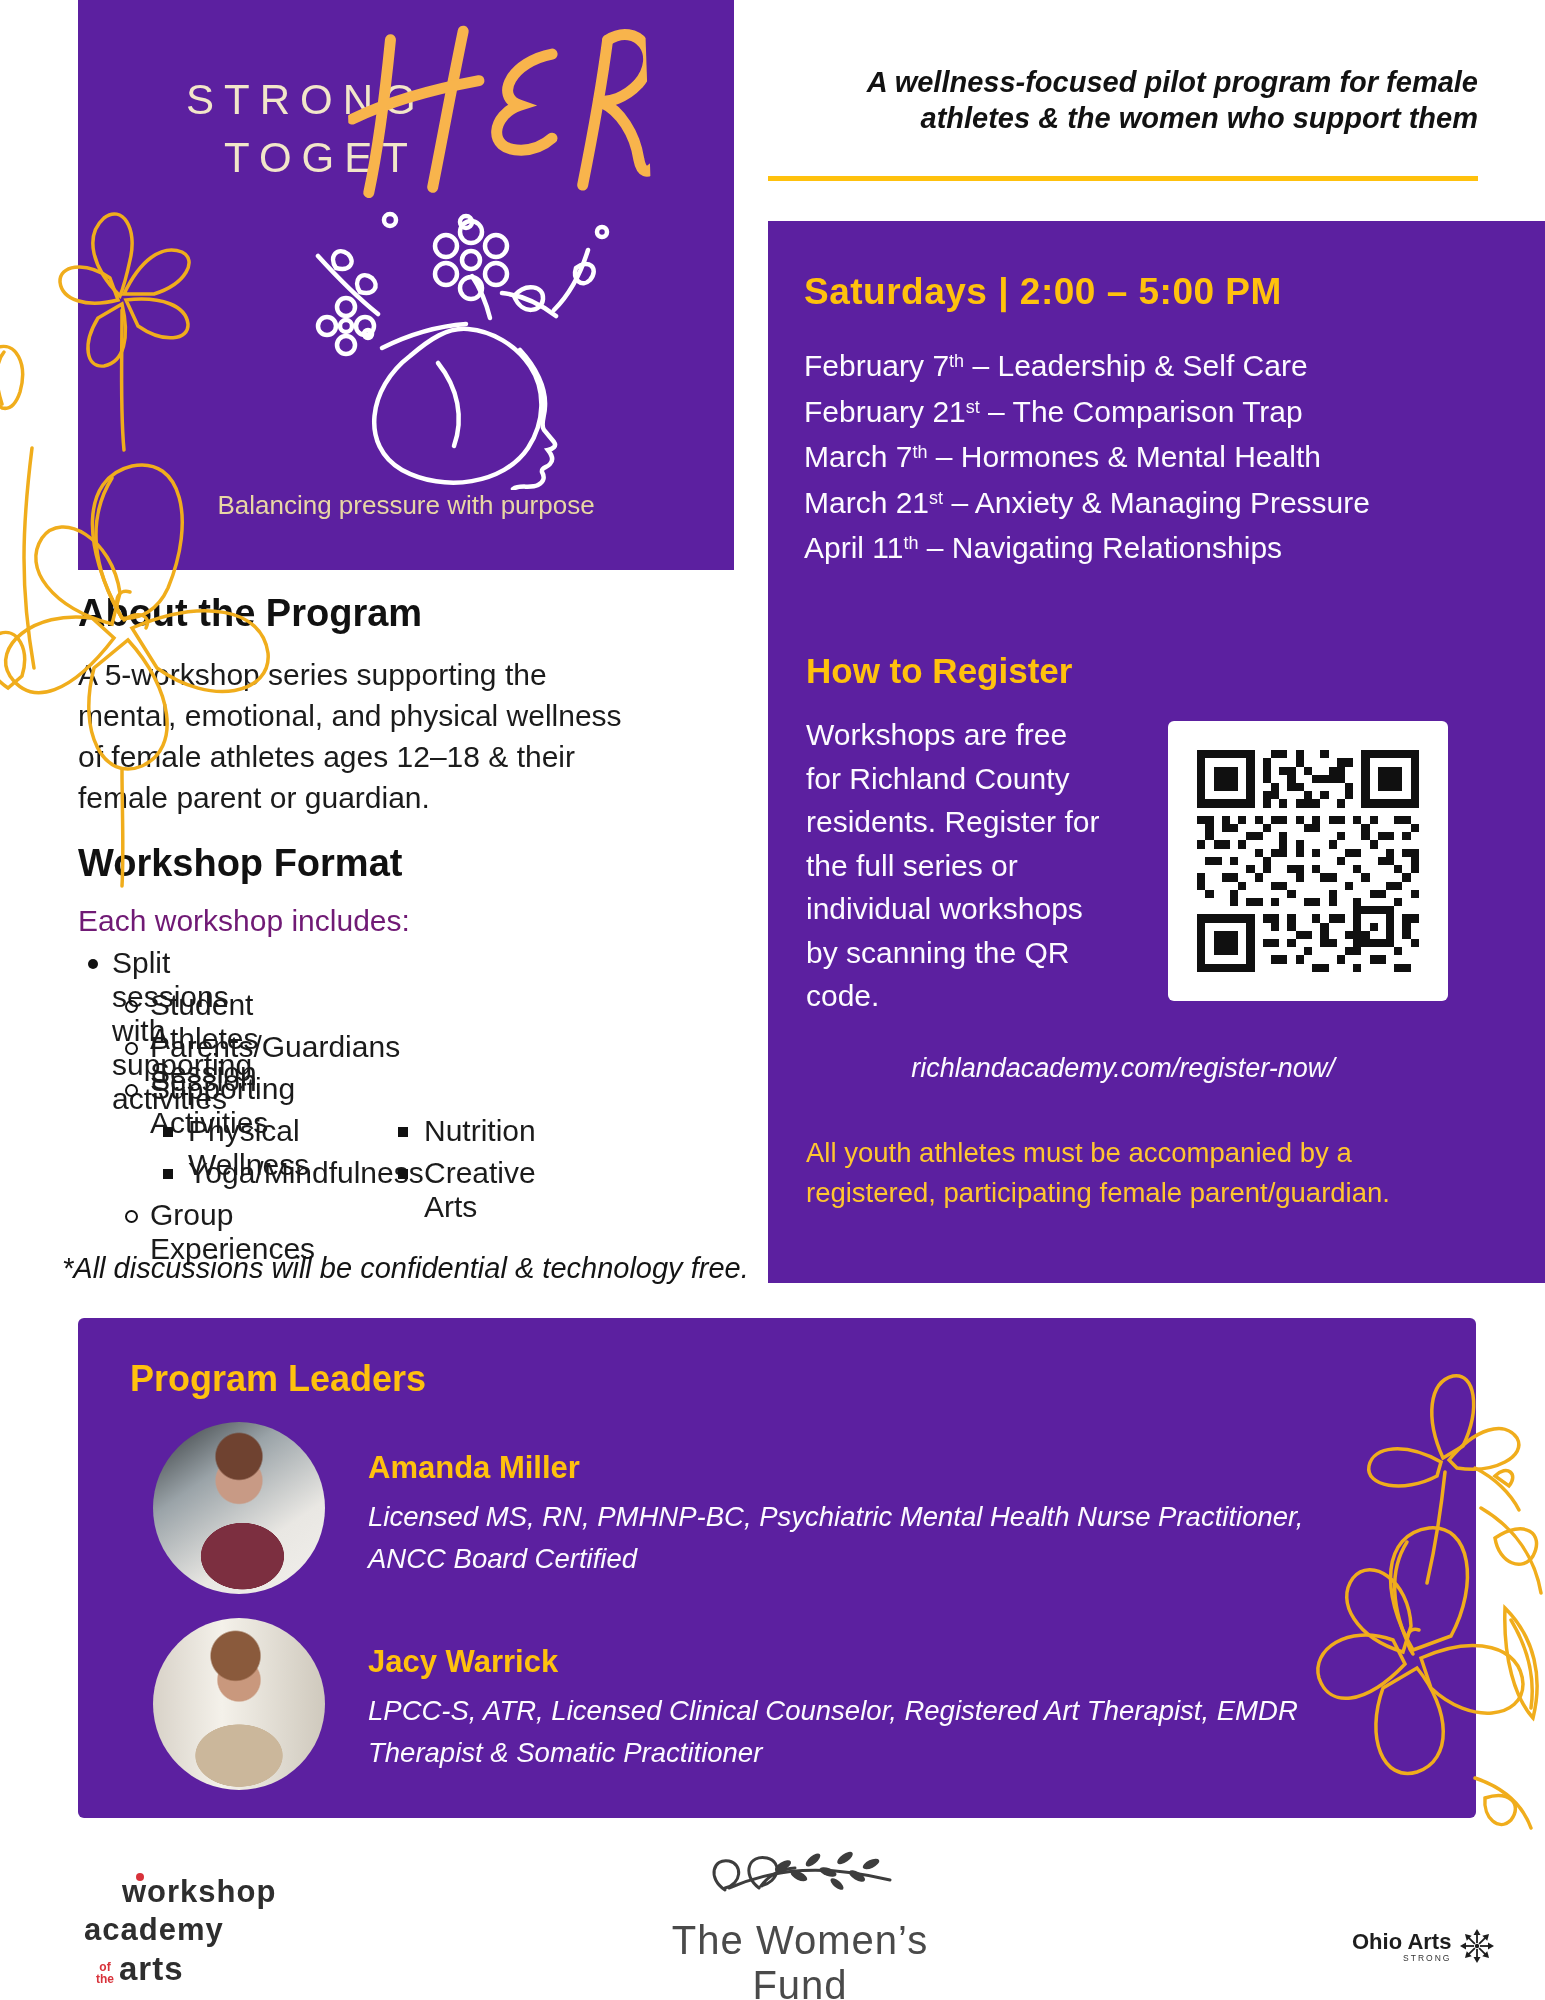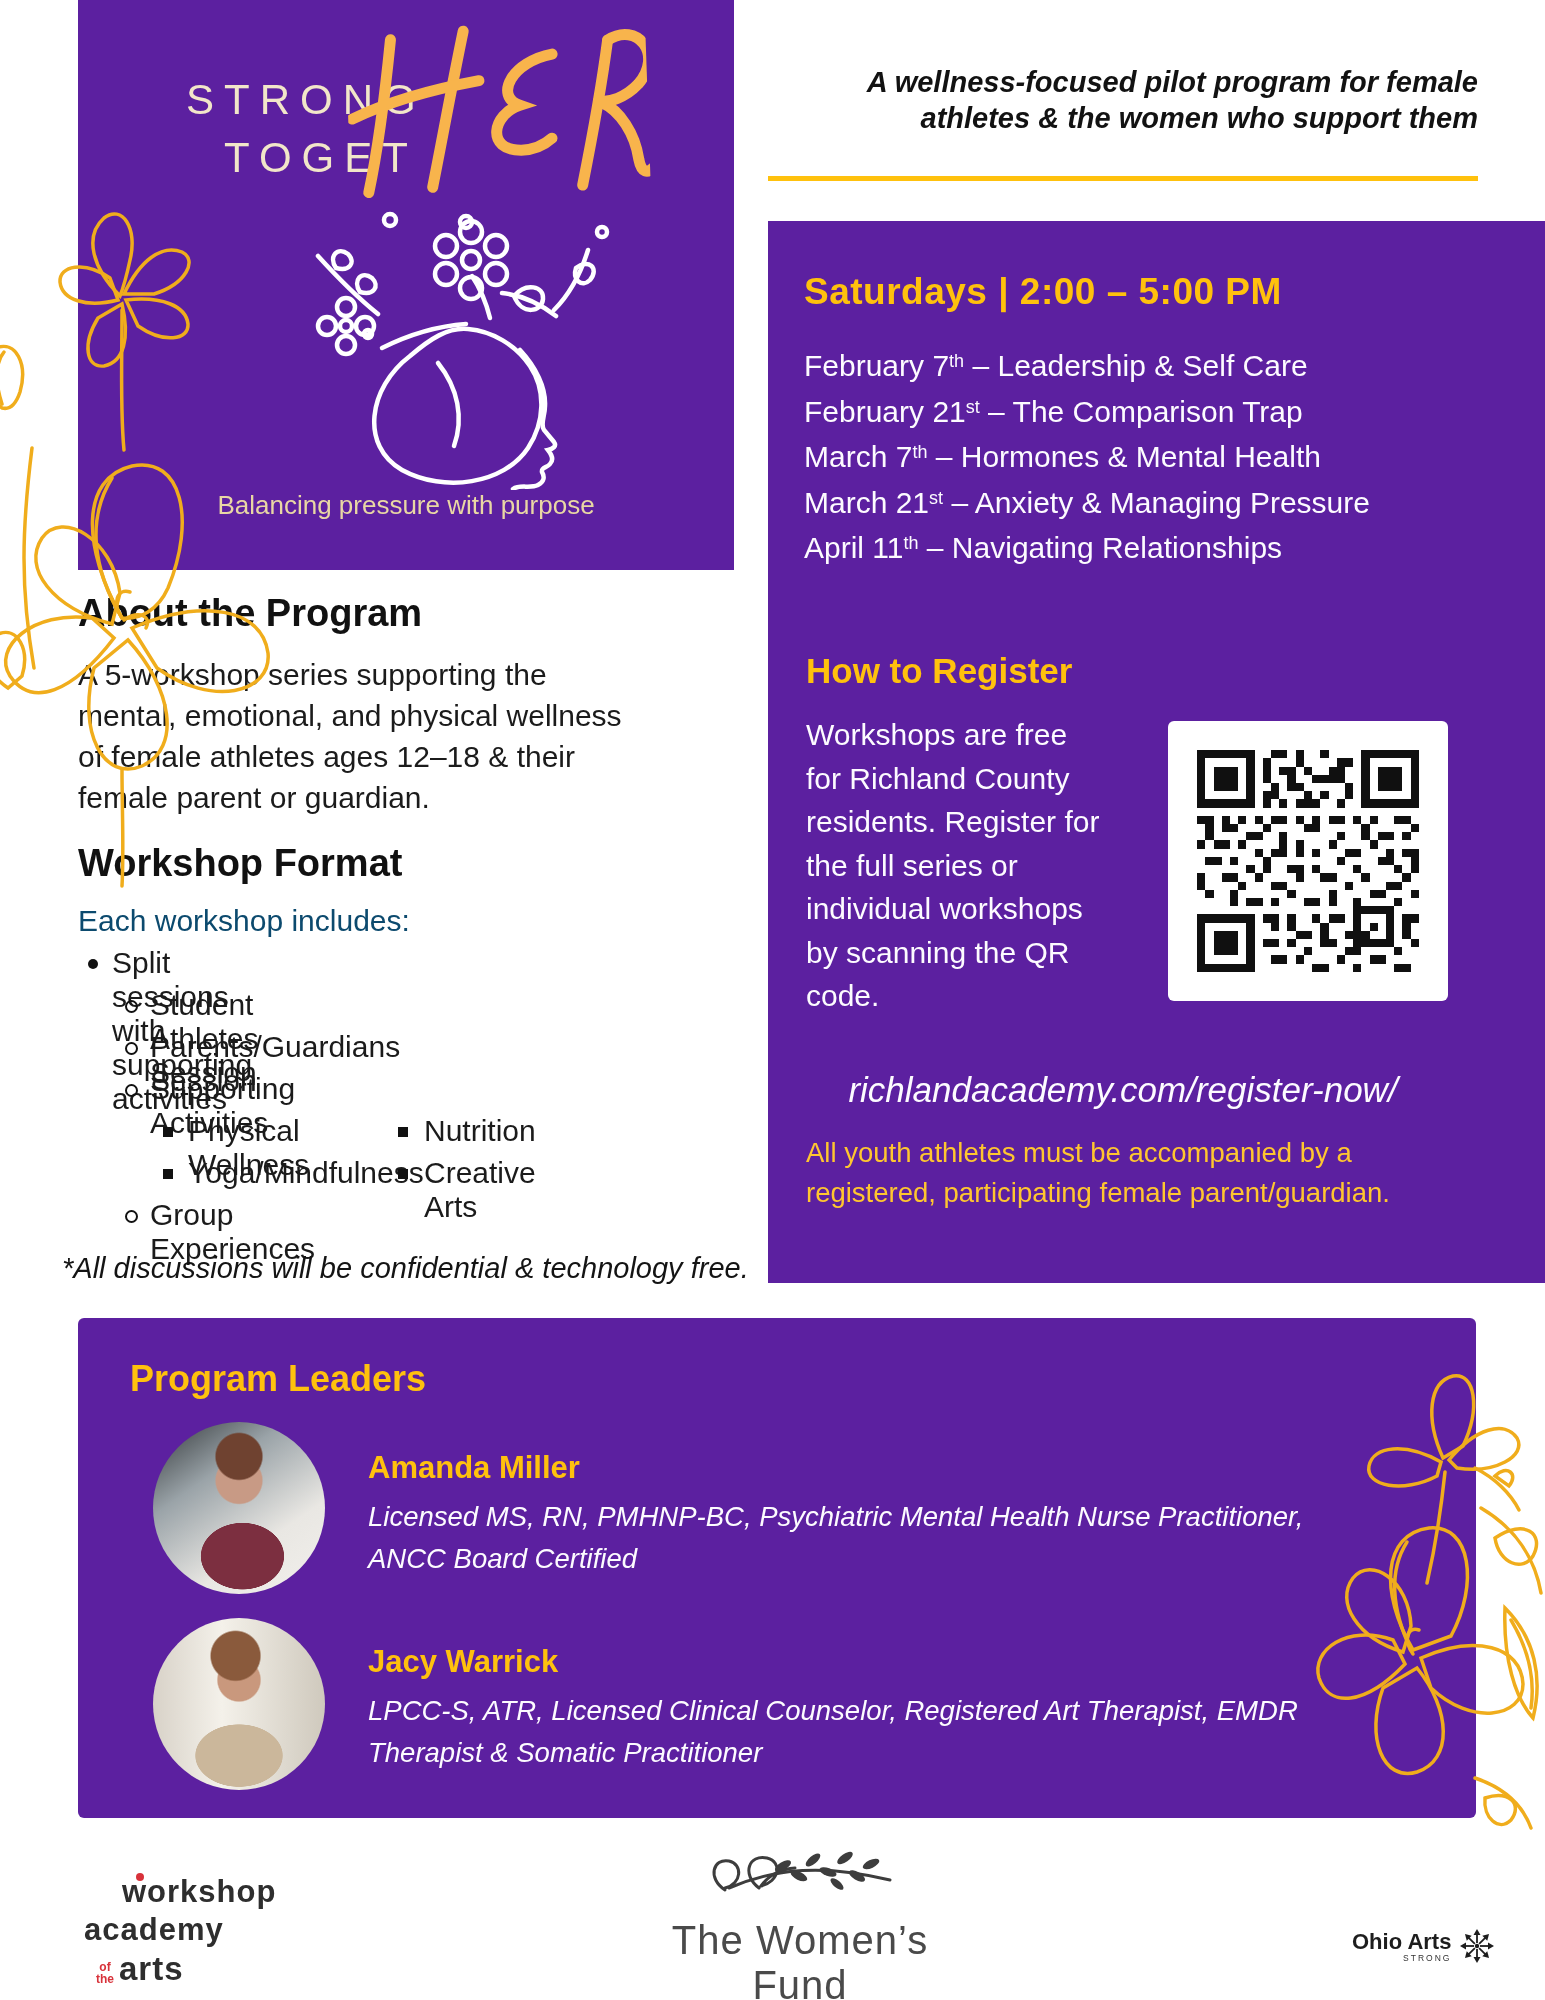--- a/index.html
+++ b/index.html
@@ -28,29 +28,29 @@
   
   .sched { left:768px; top:221px; width:844px; height:1062px; z-index:1; }
   .sched-h { position:absolute; left:36px; top:50px; font-size:37px; font-weight:800; color:#ffc10d; letter-spacing:0.5px; }
   .dates { position:absolute; left:36px; top:120px; font-size:30px; color:#fdfbff; line-height:41.5px; }
   .date-row { white-space:pre; }
   .sup { font-size:18px; vertical-align:9px; letter-spacing:0; }
   .reg-h { position:absolute; left:38px; top:430px; font-size:35px; font-weight:800; color:#ffc10d; }
   .reg-body { position:absolute; left:38px; top:492px; font-size:30px; line-height:43.5px; color:#fdfbff; white-space:pre-line; }
   .qr-box { position:absolute; left:400px; top:500px; width:280px; height:280px; background:#ffffff; border-radius:6px; }
   .qr-box svg { position:absolute; left:21px; top:21px; }
-  .reg-url { position:absolute; left:0; top:832px; width:710px; text-align:center; font-size:35px; font-style:italic; color:#fdfbff;margin-top:17px; }
+  .reg-url { position:absolute; left:0; top:832px; width:710px; text-align:center; font-size:27px; font-style:italic; color:#fdfbff; }
   .reg-note { position:absolute; left:38px; top:912px; width:660px; font-size:27.5px; line-height:40px; color:#ffc62f; white-space:pre-line; }
 
   
   .h-black { font-size:38px; font-weight:800; color:#111; }
   .about-h { left:78px; top:592px; }
   .about-b { left:78px; top:654px; font-size:30px; line-height:41px; white-space:pre-line; color:#1b1b1b; }
   .format-h { left:78px; top:842px; }
-  .format-intro { left:78px; top:904px; font-size:30px; color:#0c4a6e; }
+  .format-intro { left:78px; top:904px; font-size:30px; color:#701a75; }
   .list { left:78px; top:946px; font-size:30px; color:#1b1b1b; }
   .lrow { position:relative; height:42px; }
   .b-disc { position:absolute; width:10px; height:10px; border-radius:50%; background:#111; top:13px; }
   .b-circ { position:absolute; width:9px; height:9px; border-radius:50%; border:2.5px solid #111; top:12px; }
   .b-sq { position:absolute; width:10px; height:10px; background:#111; top:13px; }
   .footnote { left:62px; top:1252px; font-size:29px; font-style:italic; color:#141414; }
 
   
   .leaders { left:78px; top:1318px; width:1398px; height:500px; z-index:1;border-radius:6px; }
   .leaders-h { position:absolute; left:52px; top:40px; font-size:36px; font-weight:800; color:#ffc10d; }

